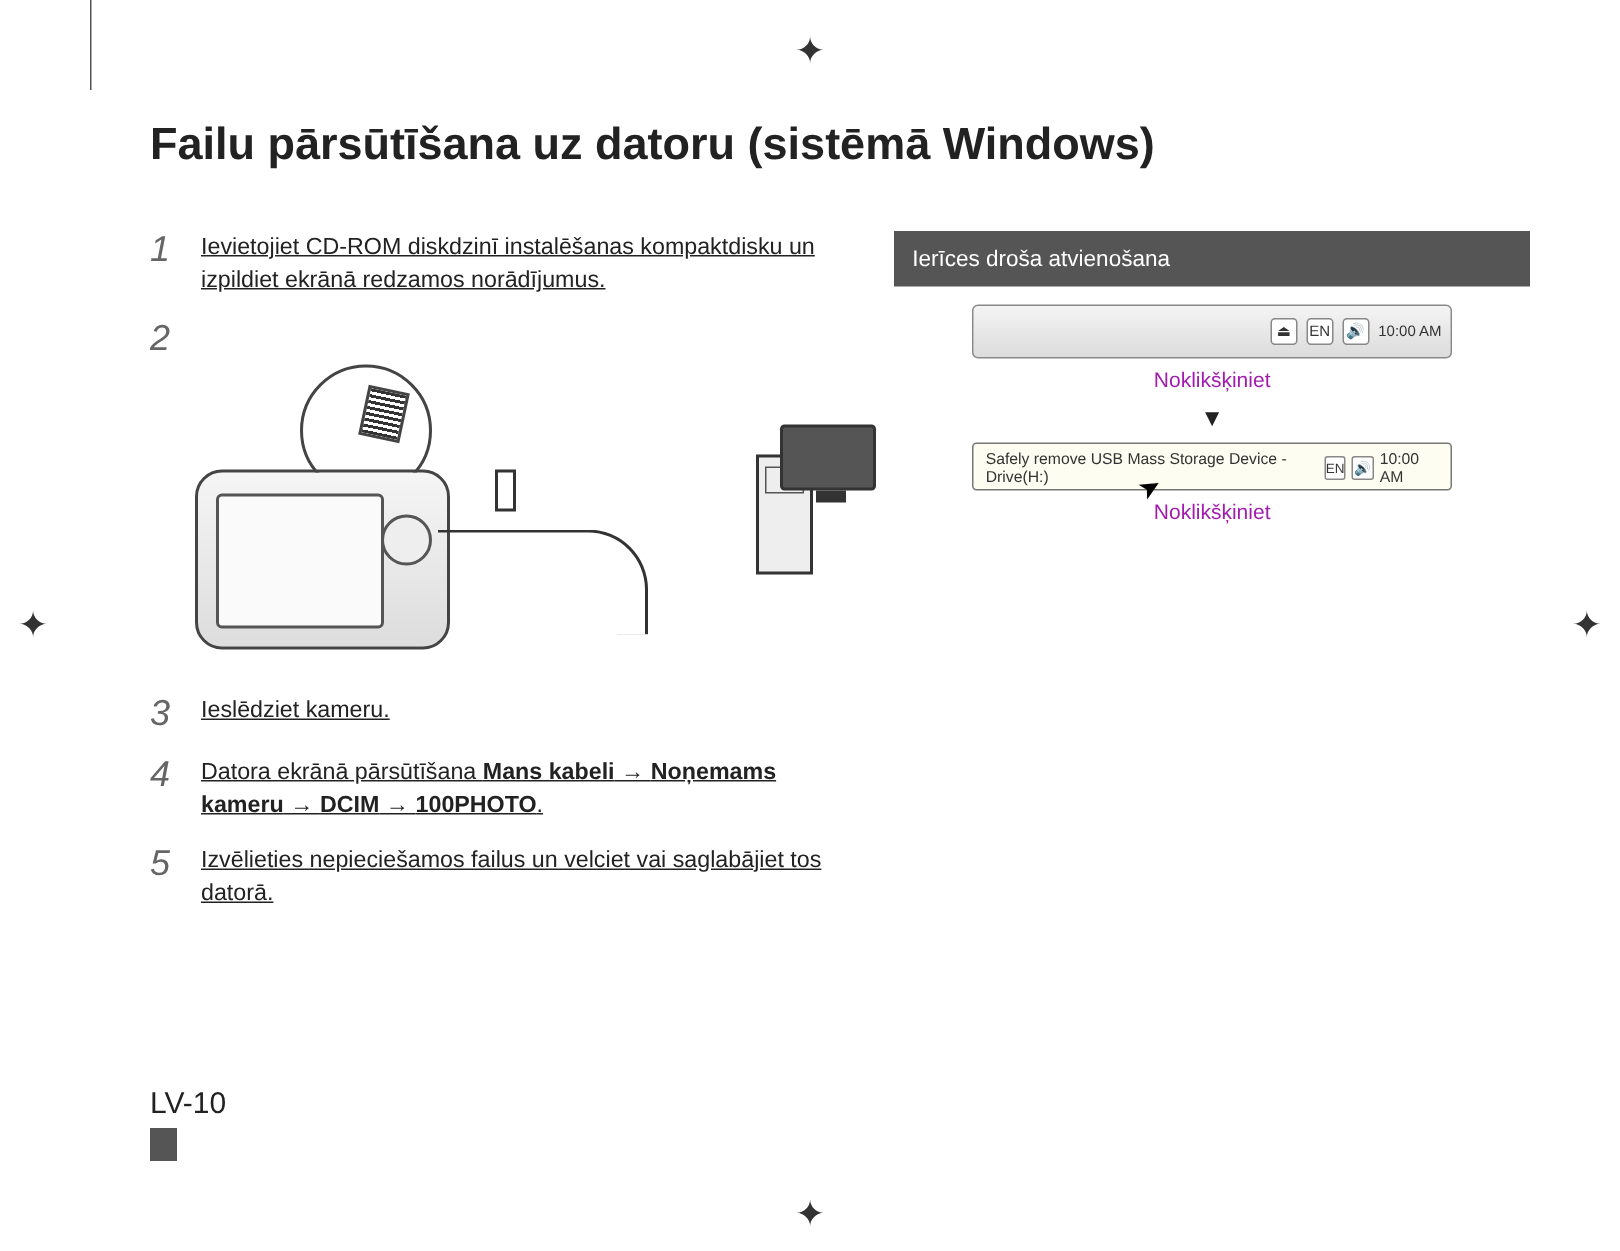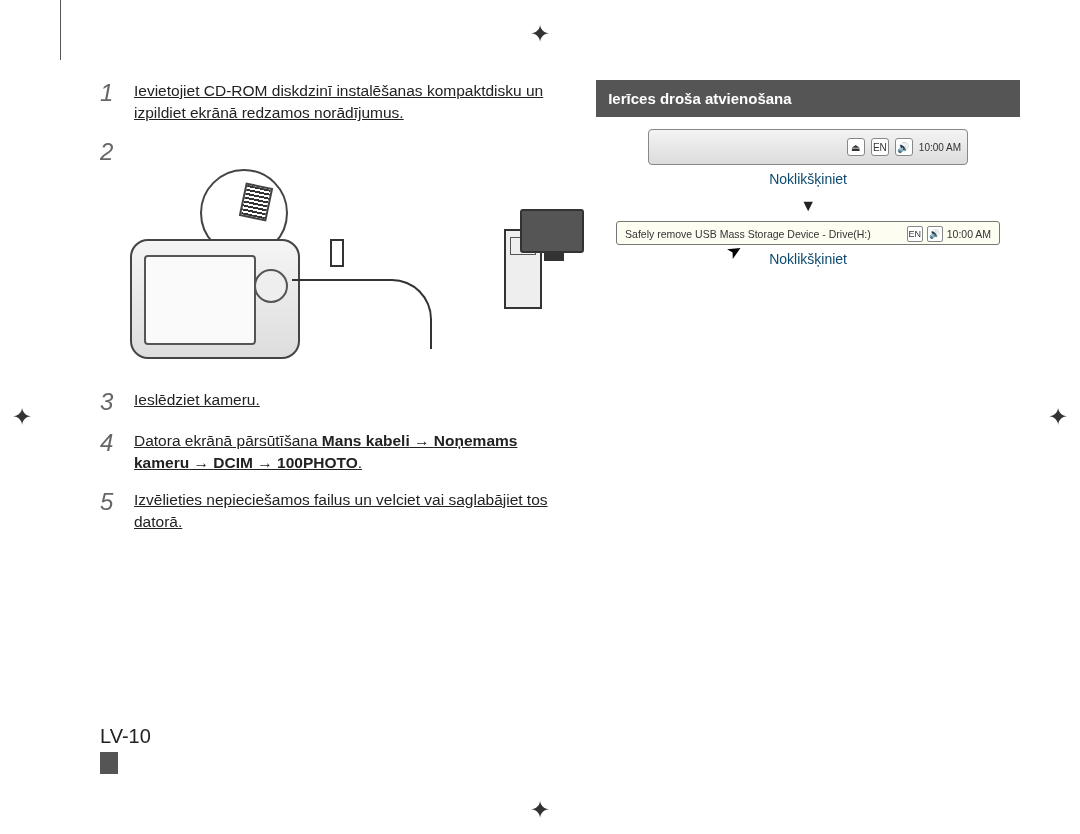--- a/index.html
+++ b/index.html
@@ -157,21 +157,21 @@
     content:"";
     position:absolute; bottom:-10px; left:22px;
     width: 20px; height: 8px;
     background:#333;
   }
 
   .info-box-title {
     background: #555;
     color: #fff;
     font-size: 15px;
-    font-weight: bold;
+    font-weight: normal;
     padding: 8px 12px;
     line-height: 1.4;
     margin-bottom: 12px;
   }
   .taskbar {
     margin: 6px auto;
     width: 320px;
     height: 36px;
     border: 1.5px solid #888;
     border-radius: 4px;
@@ -186,42 +186,42 @@
   }
   .taskbar .tray-icon {
     width: 18px; height: 18px;
     border:1px solid #888; border-radius:3px;
     display:inline-flex;align-items:center;justify-content:center;
     font-size:10px;
     background:#fff;
   }
   .balloon {
     margin: 6px auto 0;
-    width: 384px;
+    width: 320px;
     padding: 4px 8px 2px;
     border: 1px solid #777;
     border-radius: 3px;
     font-size: 10.5px;
     color: #333;
     background: #fdfdf2;
     display:flex;
     align-items:center;
     gap:4px;
     position:relative;
   }
   .arrow-down {
     text-align:center;
     font-size: 16px;
     margin: 10px 0 6px;
     color:#222;
   }
   .caption {
     text-align:center;
     font-size: 14px;
-    color:#0c4a6e;
+    color:#a21caf;
     margin-top: 6px;
   }
   .cursor-tri {
     position:absolute;
     left: 110px;
     top: 18px;
     font-size: 18px;
     color:#000;
     transform: rotate(-30deg);
   }
@@ -256,20 +256,21 @@
 <body>
 
 <div class="crop-line-v"></div>
 <div class="reg-mark reg-top">✦</div>
 <div class="reg-mark reg-bottom">✦</div>
 <div class="reg-mark reg-left">✦</div>
 <div class="reg-mark reg-right">✦</div>
 
 <div class="page">
 
+  <h1 class="page-title">Failu pārsūtīšana uz datoru (sistēmā Windows)</h1>
 
   <div class="columns">
 
     <div class="col-left">
 
       <div class="step">
         <div class="step-num">1</div>
         <div class="step-text">Ievietojiet CD-ROM diskdzinī instalēšanas kompaktdisku un izpildiet ekrānā redzamos norādījumus.</div>
       </div>
 

